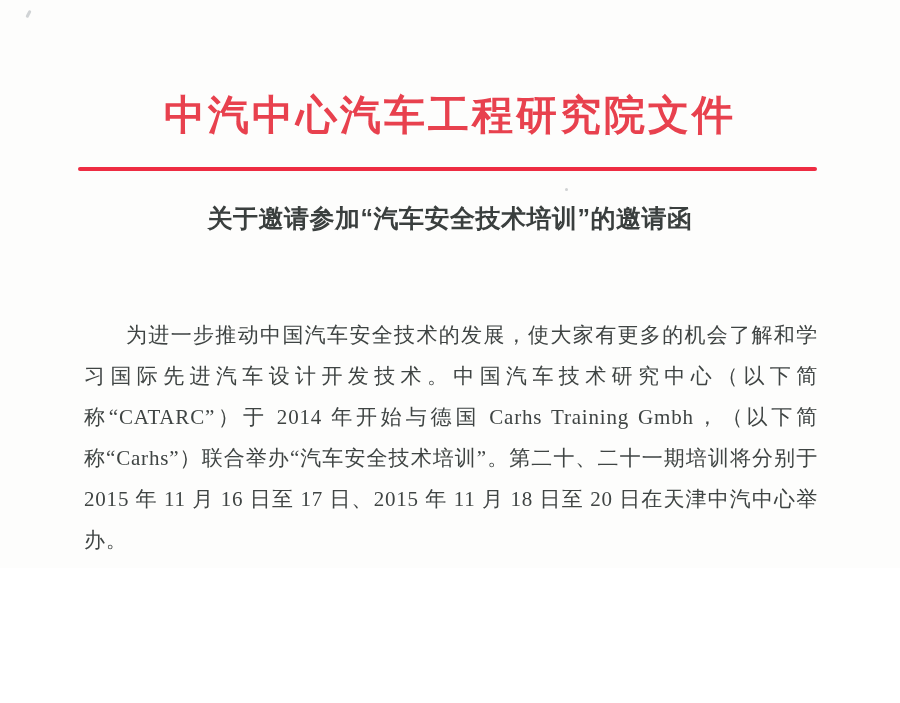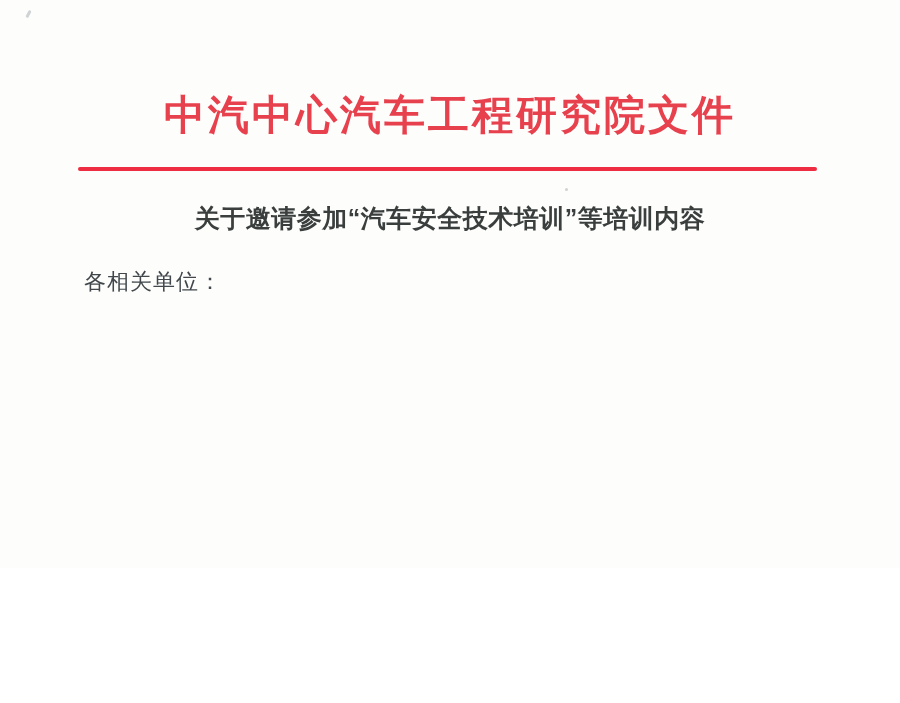--- a/index.html
+++ b/index.html
@@ -94,23 +94,23 @@
 </style>
 </head>
 <body>
 
 <div class="page">
 
   <div class="letterhead-title">中汽中心汽车工程研究院文件</div>
 
   <div class="letterhead-divider"></div>
 
-  <div class="doc-title">关于邀请参加“汽车安全技术培训”等培训内容</div>
+  <div class="doc-title">关于邀请参加“汽车安全技术培训”的邀请函</div>
 
-  <div class="salutation">各相关单位：</div>
 
+  <div class="body-paragraph para-1">为进一步推动中国汽车安全技术的发展，使大家有更多的机会了解和学习国际先进汽车设计开发技术。中国汽车技术研究中心（以下简称“CATARC”）于 2014 年开始与德国 Carhs Training Gmbh，（以下简称“Carhs”）联合举办“汽车安全技术培训”。第二十、二十一期培训将分别于 2015 年 11 月 16 日至 17 日、2015 年 11 月 18 日至 20 日在天津中汽中心举办。</div>
 
 
   <div class="scan-artifact artifact-1"></div>
   <div class="scan-artifact artifact-2"></div>
   <div class="scan-artifact artifact-3"></div>
 
 </div>
 
 </body></html>

